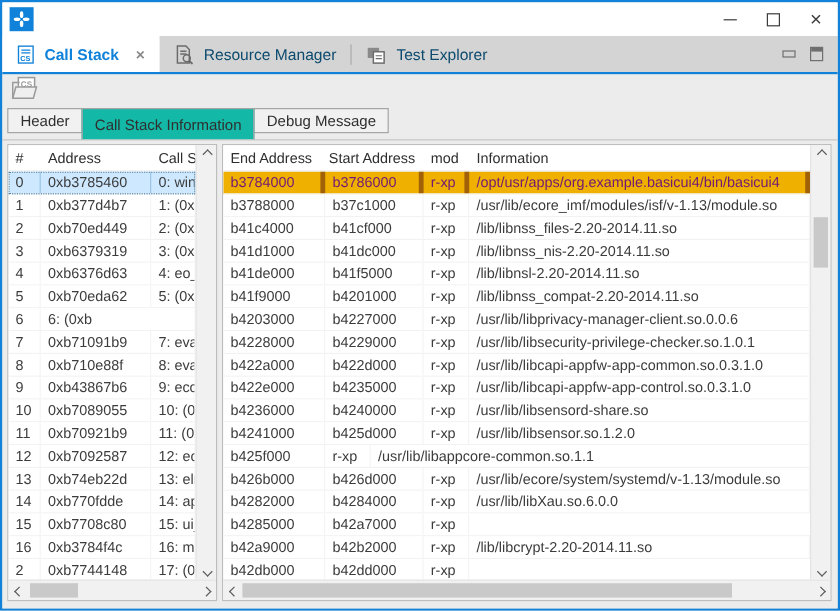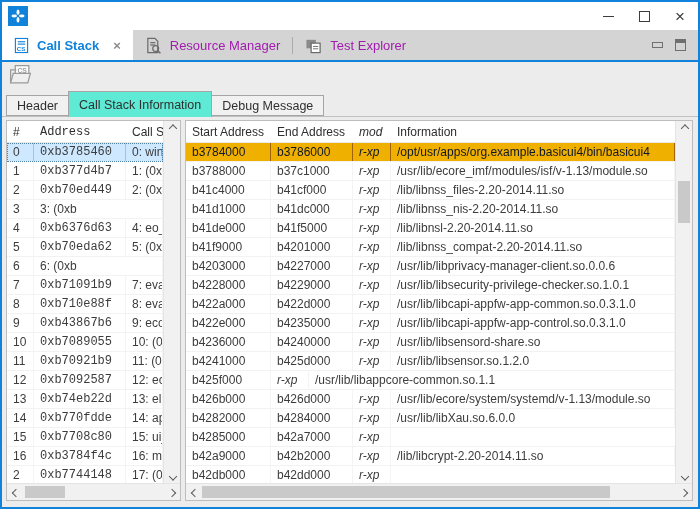--- a/index.html
+++ b/index.html
@@ -12,62 +12,62 @@
   .titlebar { height:28px; background:#fff; display:flex; align-items:center; }
   .app-icon { width:20px; height:20px; margin-left:6px; background:#1182d9; display:flex; align-items:center; justify-content:center; }
   .win-controls { margin-left:auto; display:flex; height:100%; }
   .win-btn { width:36px; display:flex; align-items:center; justify-content:center; }
   .min-glyph { width:11px; height:1px; background:#3c3c3c; }
   .max-glyph { width:11px; height:11px; border:1px solid #3c3c3c; }
   .close-glyph { font-size:17px; color:#3c3c3c; line-height:1; }
 
   
   .main-tabbar { height:32px; background:#d4d4d4; border-bottom:2px solid #1182d9; display:flex; align-items:stretch; }
-  .mtab { display:flex; align-items:center; padding:0 12px; font-size:13px; color:#a21caf; white-space:nowrap; }
+  .mtab { display:flex; align-items:center; padding:0 12px; font-size:13px; color:#0c4a6e; white-space:nowrap; }
   .mtab .icon { margin-right:8px; display:flex; }
   .mtab.active { background:#fff; color:#1182d9; font-weight:bold; }
   .tab-close { margin-left:14px; color:#8a8a8a; font-size:13px; line-height:1; }
   .tab-sep { width:1px; height:17px; background:#ababab; align-self:center; }
   .panel-btns { margin-left:auto; display:flex; align-items:center; gap:12px; padding-right:12px; }
   .pb-min { width:11px; height:6px; border:1px solid #6f6f6f; }
   .pb-win { width:11px; height:12px; border:1px solid #6f6f6f; position:relative; }
   .pb-win::before { content:''; position:absolute; top:0; left:0; right:0; height:3px; background:#6f6f6f; }
 
   
   .toolstrip { height:28px; background:#ececec; display:flex; align-items:center; padding-left:6px; }
 
   
-  .subtabs { height:26px; background:#ececec; display:flex; align-items:flex-end; padding-left:4px; position:relative; z-index:2; }
+  .subtabs { height:26px; background:#ececec; display:flex; align-items:flex-start; padding-left:4px; position:relative; z-index:2; }
   .stab { font-size:12.5px; color:#2f2f2f; border:1px solid #a5a5a5; background:#f1f1f1; height:21px; padding:0 10px; display:flex; align-items:center; margin-right:-1px; }
-  .stab.active { background:#5eead4; height:26px; border-bottom:none; margin-bottom:-1px; z-index:3; }
+  .stab.active { background:#14b8a6; height:26px; border-bottom:none; margin-bottom:-1px; z-index:3; }
 
   
   .content { position:relative; height:391px; background:#ececec; border-top:1px solid #c0c0c0; }
   .panel { position:absolute; top:3px; bottom:6px; background:#fff; border:1px solid #bdbdbd; overflow:hidden; }
   #panel-left  { left:4px;  width:175px; }
   #panel-right { left:183px; right:5px; }
 
   .thead { display:flex; height:22px; background:#fff; border-bottom:1px solid #e9e9e9; position:absolute; top:0; left:0; right:17px; overflow:hidden; }
   .th { font-size:12px; color:#2e2e2e; line-height:22px; padding-left:6px; white-space:nowrap; overflow:hidden; flex:none; }
   .tbody { position:absolute; top:22px; left:0; right:17px; bottom:17px; overflow:hidden; }
   .trow { display:flex; height:19px; border-bottom:1px solid #f2f2f2; background:#fff; }
   .td { font-size:12px; color:#3c3c3c; line-height:18px; padding-left:6px; white-space:nowrap; overflow:hidden; border-right:1px solid #f4f4f4; flex:none; }
 
   #panel-left .c0 { width:27px; }
-  #panel-left .c1 { width:92px;font-family:Liberation Mono, monospace; }
+  #panel-left .c1 { width:92px; }
   #panel-left .c2 { flex:1 1 auto; min-width:0; }
   #panel-right .c0 { width:85px; }
   #panel-right .c1 { width:82px; }
-  #panel-right .c2 { width:38px;font-style:italic; }
+  #panel-right .c2 { width:38px; }
   #panel-right .c3 { flex:1 1 auto; min-width:0; }
 
   .trow.selected { background:#cde8ff; outline:1px dotted #4f81a5; outline-offset:-1px; }
   .trow.selected .td { border-right-color:#9cc4e4; }
   .trow.highlighted { background:#f0b000; }
-  .trow.highlighted .td { color:#0f172a; border-right:1px solid #a16207; }
+  .trow.highlighted .td { color:#701a75; border-right:4px solid #a16207; }
 
   
   .vscroll { position:absolute; top:0; right:0; bottom:17px; width:17px; background:#f1f1f1; border-left:1px solid #e4e4e4; }
   .hscroll { position:absolute; left:0; right:0; bottom:0; height:17px; background:#f1f1f1; border-top:1px solid #e4e4e4; }
   .sb-btn { position:absolute; width:17px; height:17px; display:flex; align-items:center; justify-content:center; }
   .vscroll .up   { top:0; left:0; }
   .vscroll .down { bottom:0; left:0; }
   .hscroll .left  { left:0; top:0; }
   .hscroll .right { right:0; top:0; }
   .vthumb { position:absolute; left:2px; right:2px; background:#c9c9c9; }
@@ -192,20 +192,21 @@
             <div class="td c1">0xb377d4b7</div>
             <div class="td c2">1: (0xb</div>
           </div>
           <div class="trow">
             <div class="td c0">2</div>
             <div class="td c1">0xb70ed449</div>
             <div class="td c2">2: (0xb</div>
           </div>
           <div class="trow">
             <div class="td c0">3</div>
+            <div class="td c1">0xb6379319</div>
             <div class="td c2">3: (0xb</div>
           </div>
           <div class="trow">
             <div class="td c0">4</div>
             <div class="td c1">0xb6376d63</div>
             <div class="td c2">4: eo_</div>
           </div>
           <div class="trow">
             <div class="td c0">5</div>
             <div class="td c1">0xb70eda62</div>
@@ -285,22 +286,22 @@
           </div>
         <div class="sb-btn right">
             <div class="chev right"></div>
           </div>
         <div class="hthumb" style="left:18px; width:40px;"></div>
       </div>
     </div>
 
     <div class="panel" id="panel-right">
       <div class="thead">
+          <div class="th c1">End Address</div>
           <div class="th c0">Start Address</div>
-          <div class="th c1">End Address</div>
           <div class="th c2">mod</div>
           <div class="th c3">Information</div>
         </div>
       <div class="tbody">
           <div class="trow highlighted">
             <div class="td c0">b3784000</div>
             <div class="td c1">b3786000</div>
             <div class="td c2">r-xp</div>
             <div class="td c3">/opt/usr/apps/org.example.basicui4/bin/basicui4</div>
           </div>

